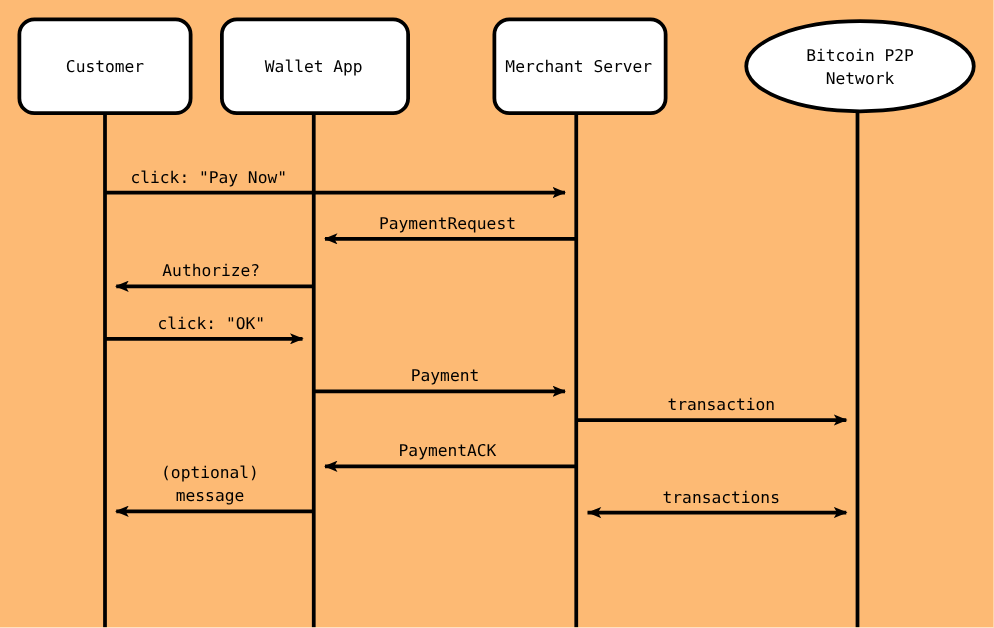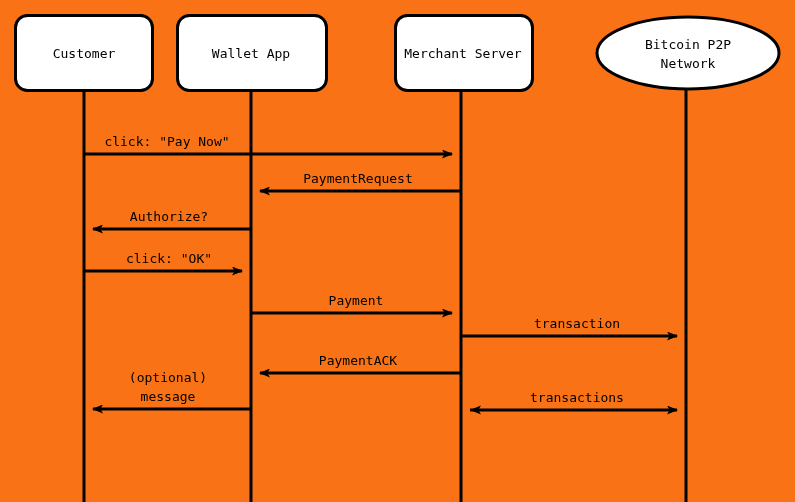--- a/index.html
+++ b/index.html
@@ -4,21 +4,21 @@
 <style>
   html, body {
     margin: 0;
     padding: 0;
     background: #ffffff;
   }
   #canvas {
     position: relative;
     width: 795px;
     height: 502px;
-    background: #f97316;
+    background: #fdba74;
     overflow: hidden;
     font-family: "DejaVu Sans Mono", "Liberation Mono", monospace;
   }
   #diagram-svg {
     position: absolute;
     left: 0;
     top: 0;
     width: 795px;
     height: 502px;
   }

